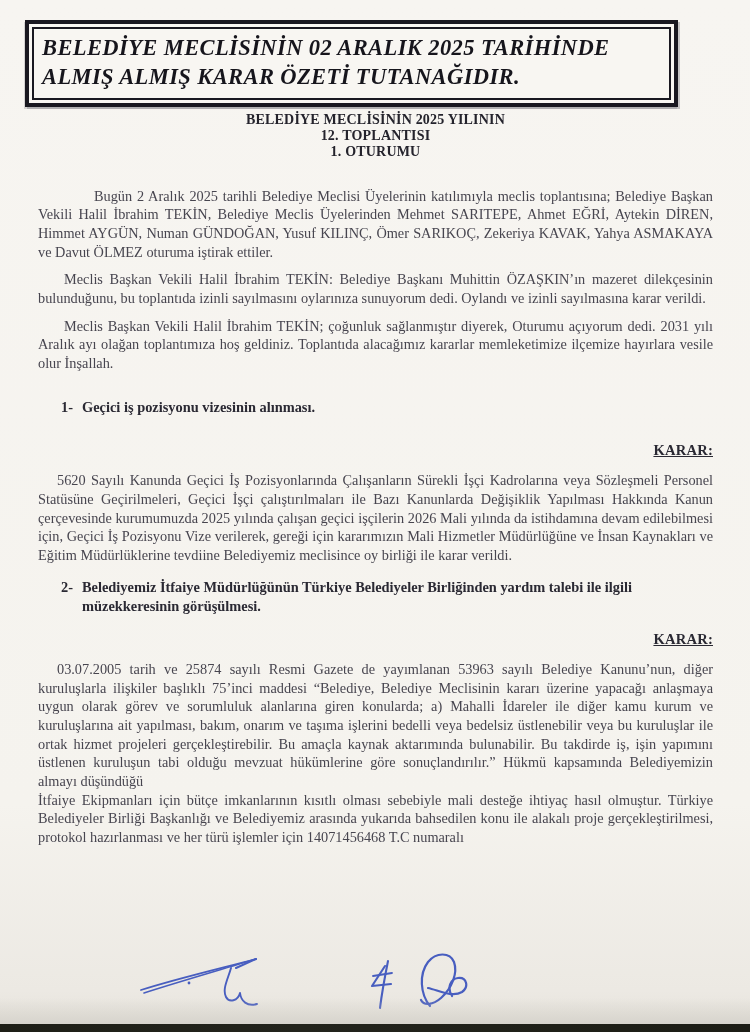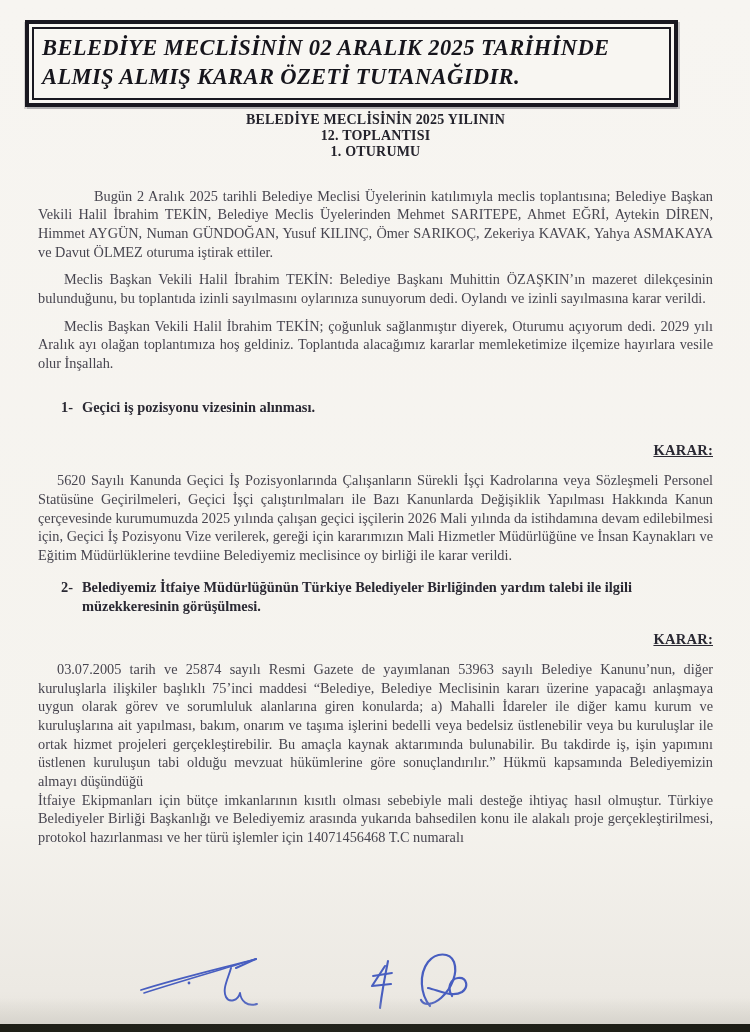--- a/index.html
+++ b/index.html
@@ -108,21 +108,21 @@
     <div class="subheader">
       <div>BELEDİYE MECLİSİNİN 2025 YILININ</div>
       <div>12. TOPLANTISI</div>
       <div>1. OTURUMU</div>
     </div>
 
     <p class="para ind-xl mt-p1">Bugün 2 Aralık 2025 tarihli Belediye Meclisi Üyelerinin katılımıyla meclis toplantısına; Belediye Başkan Vekili Halil İbrahim TEKİN, Belediye Meclis Üyelerinden Mehmet SARITEPE, Ahmet EĞRİ, Aytekin DİREN, Himmet AYGÜN, Numan GÜNDOĞAN, Yusuf KILINÇ, Ömer SARIKOÇ, Zekeriya KAVAK, Yahya ASMAKAYA ve Davut ÖLMEZ oturuma iştirak ettiler.</p>
 
     <p class="para ind-md mt-p">Meclis Başkan Vekili Halil İbrahim TEKİN: Belediye Başkanı Muhittin ÖZAŞKIN’ın mazeret dilekçesinin bulunduğunu, bu toplantıda izinli sayılmasını oylarınıza sunuyorum dedi. Oylandı ve izinli sayılmasına karar verildi.</p>
 
-    <p class="para ind-md mt-p">Meclis Başkan Vekili Halil İbrahim TEKİN; çoğunluk sağlanmıştır diyerek, Oturumu açıyorum dedi. 2029 yılı Aralık ayı olağan toplantımıza hoş geldiniz. Toplantıda alacağımız kararlar memleketimize ilçemize hayırlara vesile olur İnşallah.</p>
+    <p class="para ind-md mt-p">Meclis Başkan Vekili Halil İbrahim TEKİN; çoğunluk sağlanmıştır diyerek, Oturumu açıyorum dedi. 2031 yılı Aralık ayı olağan toplantımıza hoş geldiniz. Toplantıda alacağımız kararlar memleketimize ilçemize hayırlara vesile olur İnşallah.</p>
 
 
     <div class="item-heading mt-item1">
       <span class="item-num">1-</span><span>Geçici iş pozisyonu vizesinin alınması.</span>
     </div>
 
     <div class="karar-label mt-karar1">KARAR:</div>
 
     <p class="para ind-ka mt-karartext">5620 Sayılı Kanunda Geçici İş Pozisyonlarında Çalışanların Sürekli İşçi Kadrolarına veya Sözleşmeli Personel Statüsüne Geçirilmeleri, Geçici İşçi çalıştırılmaları ile Bazı Kanunlarda Değişiklik Yapılması Hakkında Kanun çerçevesinde kurumumuzda 2025 yılında çalışan geçici işçilerin 2026 Mali yılında da istihdamına devam edilebilmesi için, Geçici İş Pozisyonu Vize verilerek, gereği için kararımızın Mali Hizmetler Müdürlüğüne ve İnsan Kaynakları ve Eğitim Müdürlüklerine tevdiine Belediyemiz meclisince oy birliği ile karar verildi.</p>
 

